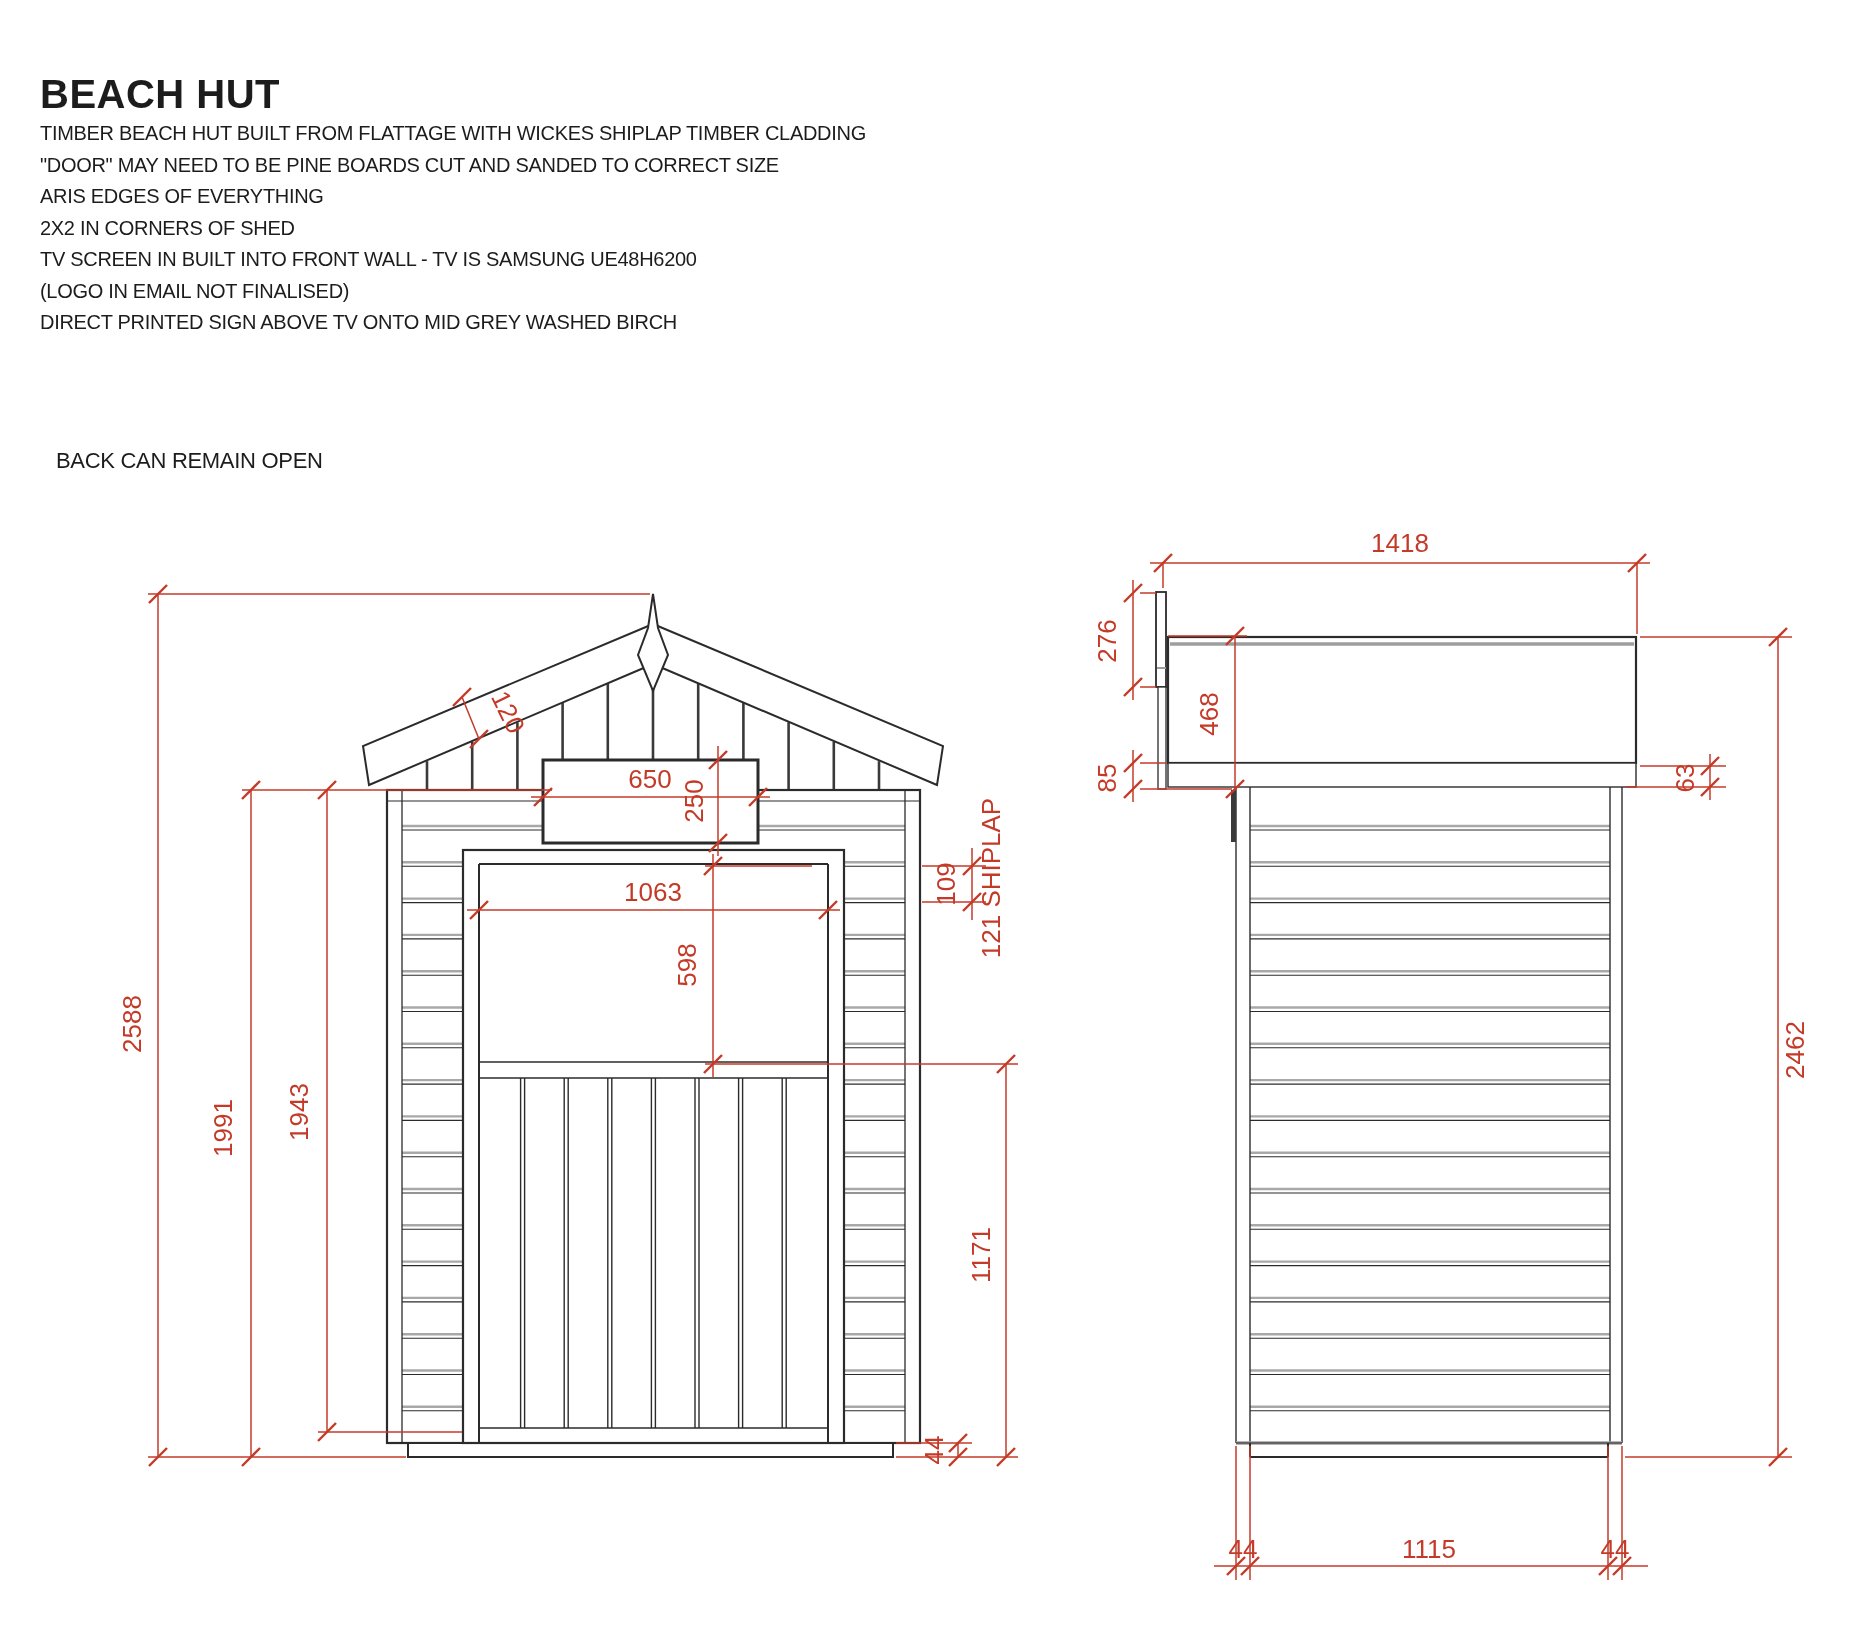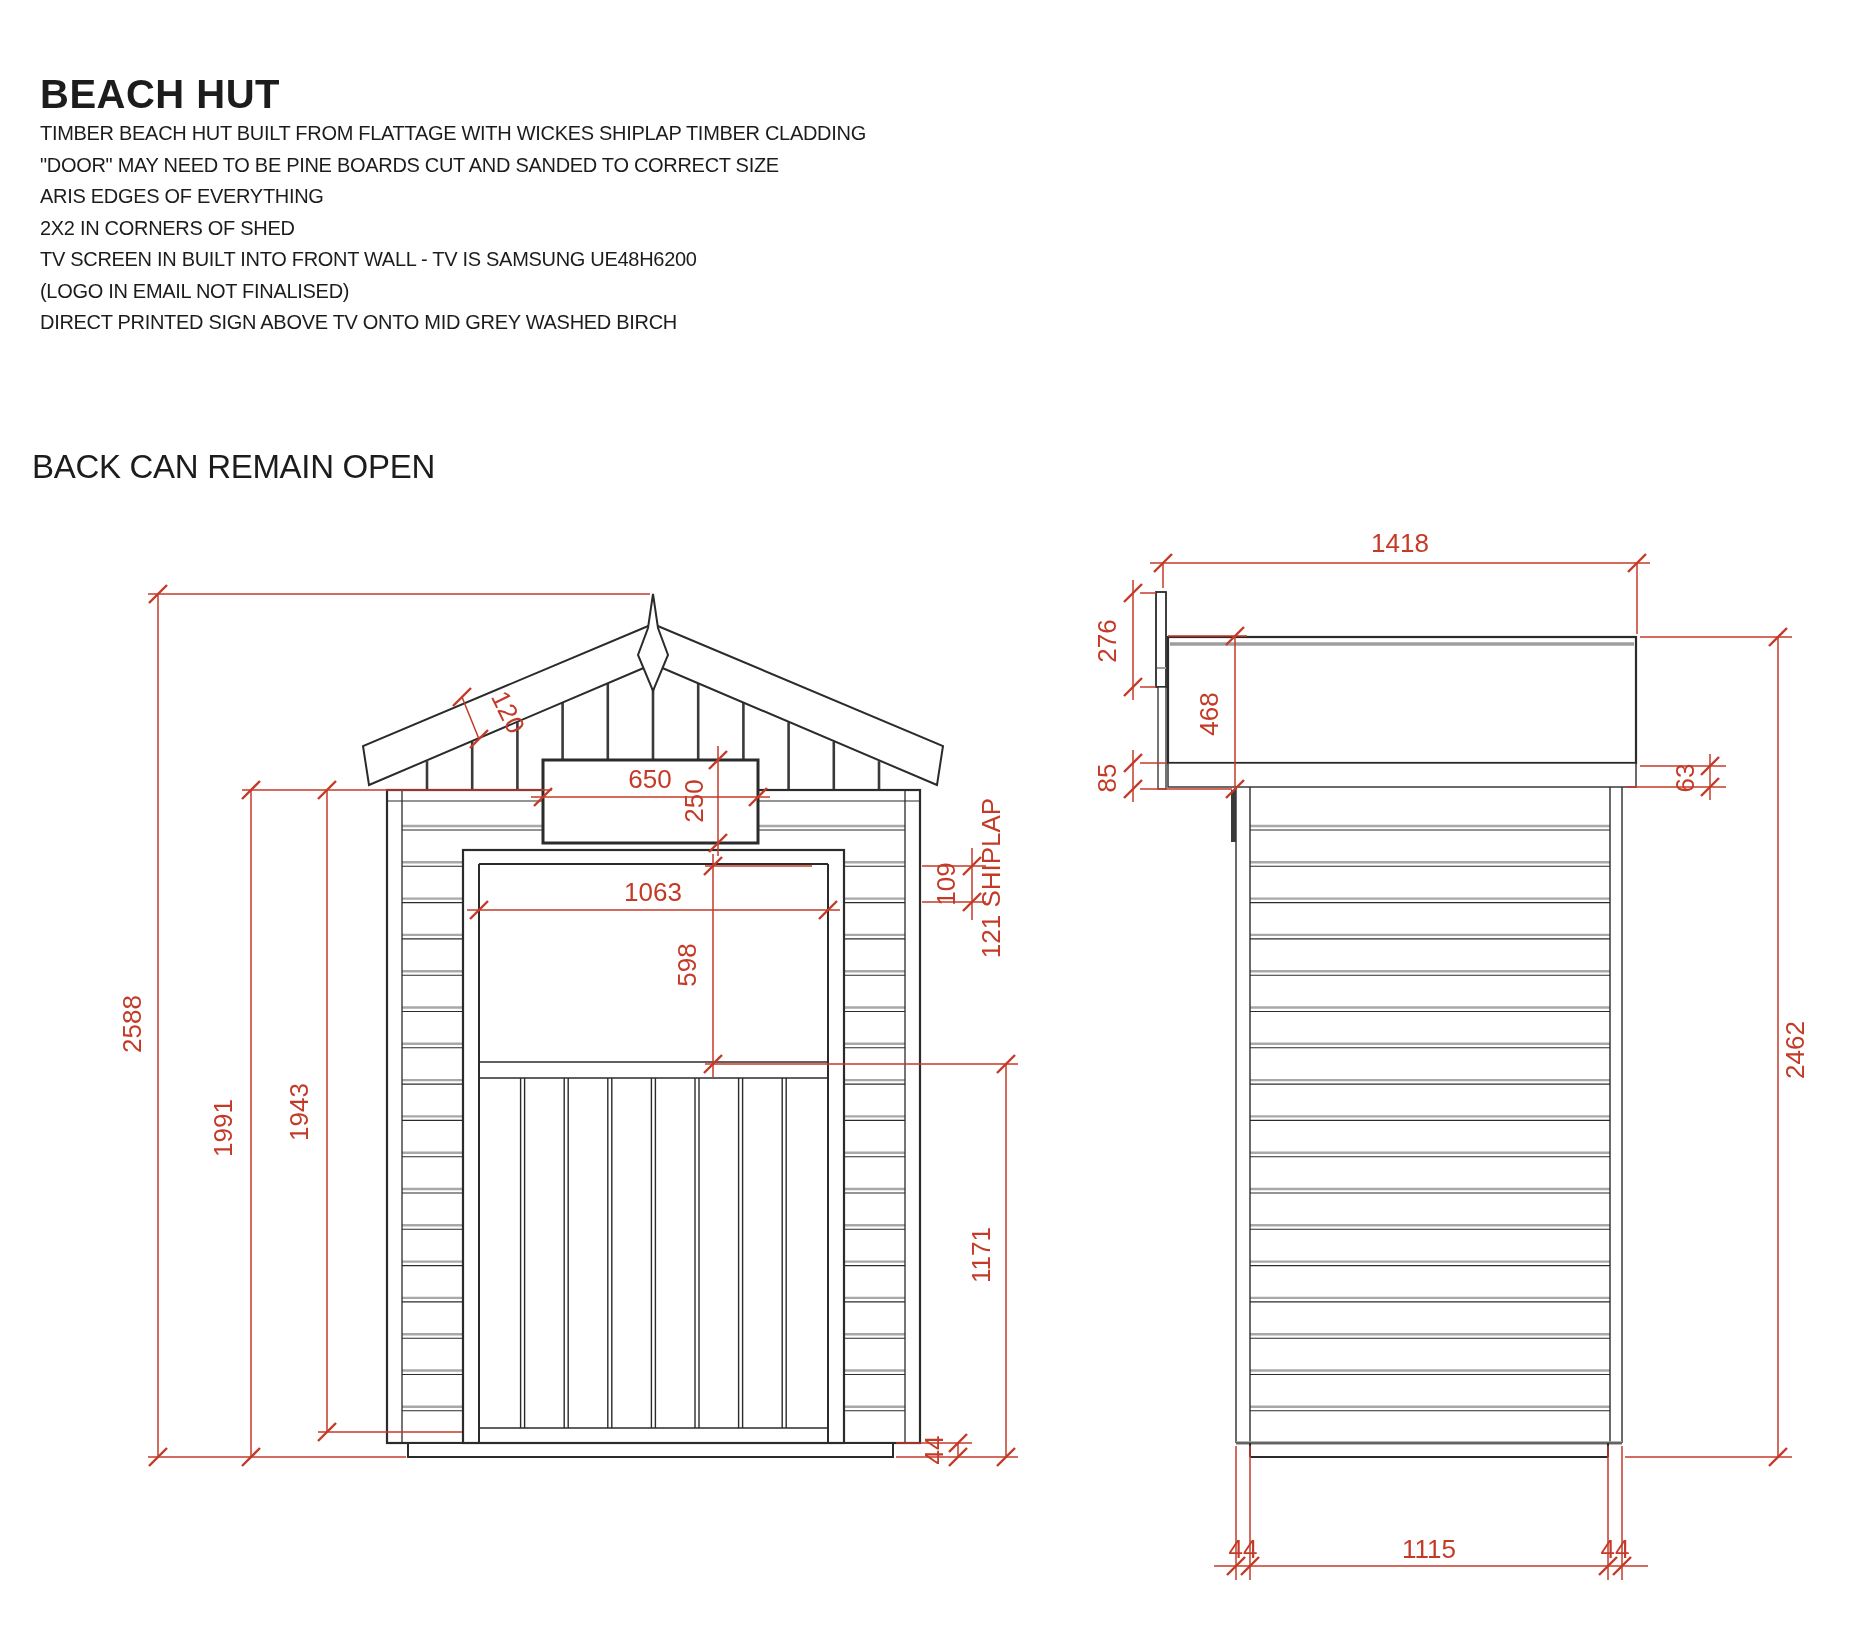--- a/index.html
+++ b/index.html
@@ -6,21 +6,21 @@
   .canvas{
     position:relative;width:1852px;height:1642px;background:#ffffff;
     font-family:"Liberation Sans",sans-serif;color:#1c1c1c;overflow:hidden;
   }
   .title{
     position:absolute;left:40px;top:44px;font-size:40px;font-weight:bold;
     letter-spacing:0.5px;white-space:pre;margin-top:28px;
   }
   .notes{position:absolute;left:40px;top:118px;}
   .note-line{font-size:20px;line-height:31.5px;letter-spacing:-0.3px;white-space:pre;}
-  .back-note{position:absolute;left:32px;top:448px;font-size:33px;letter-spacing:-0.3px;white-space:pre;}
+  .back-note{position:absolute;left:56px;top:448px;font-size:22px;letter-spacing:-0.3px;white-space:pre;}
   svg text{font-family:"Liberation Sans",sans-serif;}
   .dimtxt{font-size:26px;fill:#c43a28;}
 </style>
 </head>
 <body>
 
 <div class="canvas">
 
   <div class="title">BEACH HUT</div>
 

